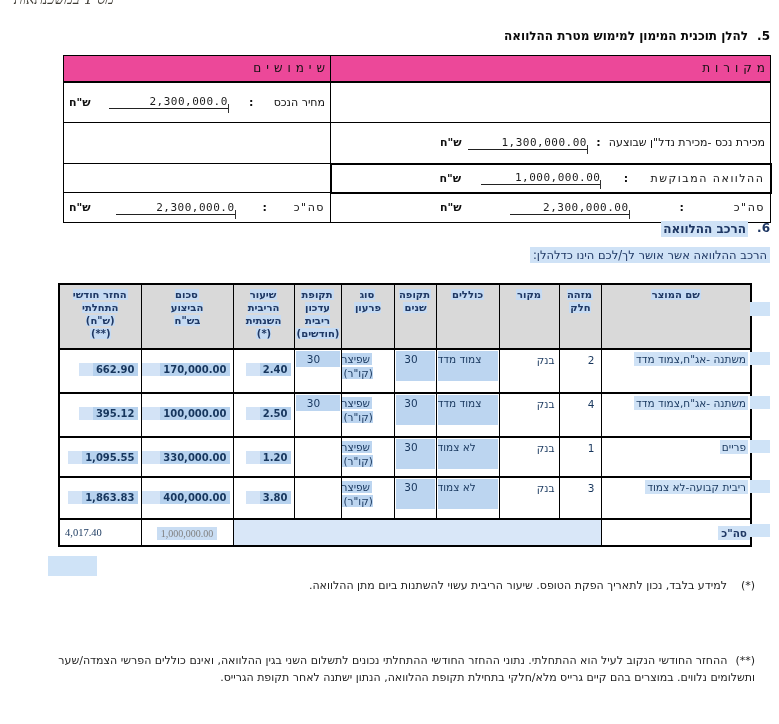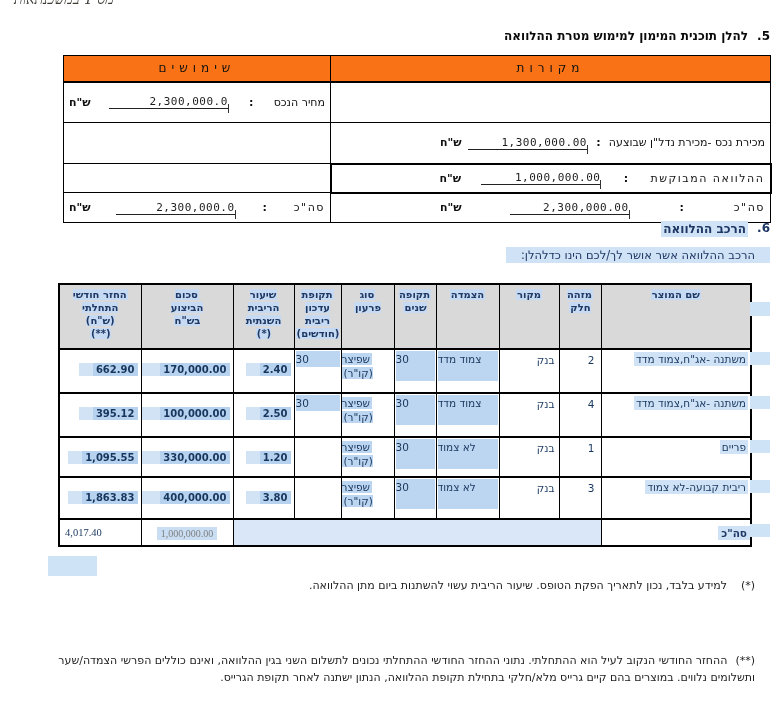--- a/index.html
+++ b/index.html
@@ -18,28 +18,28 @@
     font-family:"DejaVu Serif","Liberation Serif",serif;
     font-style:italic; font-size:14px; color:#3f3c35; direction:rtl;
   }
   
   .h5 { position:absolute; top:29px; right:9px; display:flex; gap:9px;
         font-size:12px; font-weight:bold; color:#0a0a0a; }
   .h6 { position:absolute; top:221px; right:9px; display:flex; gap:9px;
         font-size:12px; font-weight:bold; color:#1f3864; }
   .h6 .hl-light { padding:1px 2px; }
   .sub6 { position:absolute; top:247px; right:9px; font-size:11.5px; color:#1f3864;
-          background:#cfe2f6; padding:1px 15px; }
+          background:#cfe2f6; padding:1px 3px; }
   .hl-light { background:#cfe2f6; }
   
   table { border-collapse:collapse; }
   .t1 { position:absolute; top:55px; left:63px; width:707px;
         border:1.5px solid #000; table-layout:fixed; }
   .t1 td { border:1px solid #000; vertical-align:middle; font-size:11px; }
-  .t1 tr.th td { background:#f97316; text-align:center; letter-spacing:5px;
+  .t1 tr.th td { background:#ec4899; text-align:right; letter-spacing:5px;
                  font-size:12px; height:26px; border-bottom:2px solid #000; }
   .t1 .boldbox { border:2.5px solid #000; }
   .field { display:flex; align-items:center; justify-content:space-between;
            width:100%; padding:0 5px; }
   .field.src { width:335px; margin-left:auto; }  
   .flabel { white-space:nowrap; }
   .colon { margin:0 2px; font-weight:bold; }
   .fval { direction:ltr; display:inline-flex; justify-content:flex-end; align-items:center;
           width:120px; border-bottom:1px solid #222;
           font-family:"DejaVu Sans Mono","Liberation Mono",monospace;
@@ -54,21 +54,21 @@
            padding-top:3px; line-height:1.3; }
   .t2 th .hl { background:#c6dbf3; white-space:pre-line; padding:0 1px; }
   .t2 td { border:1px solid #000; vertical-align:top; font-size:10.5px; color:#17365d; }
   .t2 tbody td { border-top:2px solid #000; }
   .c-prod { text-align:right; padding:3px 2px 0 0; }
   .c-prod .hl-light { padding:1px 2px; white-space:nowrap; }
   .c-id   { text-align:right; padding:4px 6px 0 0; }
   .c-srcb { text-align:right; padding:4px 4px 0 0; }
   .blk { background:#bcd5f0; min-height:30px; margin:1px; text-align:left;
          padding:2px 3px 0 0; line-height:1.2; }
-  .blk.center { text-align:left; padding-right:8px; }
+  .blk.center { text-align:center; padding-right:8px; }
   .blk.short { min-height:16px; }
   .c-repay { text-align:left; padding:2px 2px 0 0; line-height:1.35; }
   .c-repay .hl-med { background:#bcd5f0; white-space:pre-line; padding:0 2px; }
   .numline { display:flex; direction:ltr; justify-content:flex-end;
              padding:13px 3px 0 0; }
   .numline .lpad { width:14px; background:#d3e3f6; }
   .numline .lpad.w { width:22px; }
   .numline .val { background:#b7d2ee; color:#17365d; font-weight:bold;
                   font-size:10px; padding:1px 3px; direction:ltr; }
   .t2 tr.totals td { height:27px; vertical-align:middle; }
@@ -198,21 +198,21 @@
       <col style="width:61px">
       <col style="width:92px">
     <col style="width:82px">
   </colgroup>
   <thead>
     <tr style="height:65px">
       <th><span class="hl">שם המוצר</span></th>
       <th><span class="hl">מזהה
 חלק</span></th>
       <th><span class="hl">מקור</span></th>
-      <th><span class="hl">הצמדה</span></th>
+      <th><span class="hl">כוללים</span></th>
       <th><span class="hl">תקופה
 שנים</span></th>
       <th><span class="hl">סוג
 פרעון</span></th>
       <th><span class="hl">תקופת
 עדכון
 ריבית
 (חודשים)</span></th>
       <th><span class="hl">שיעור
 הריבית

